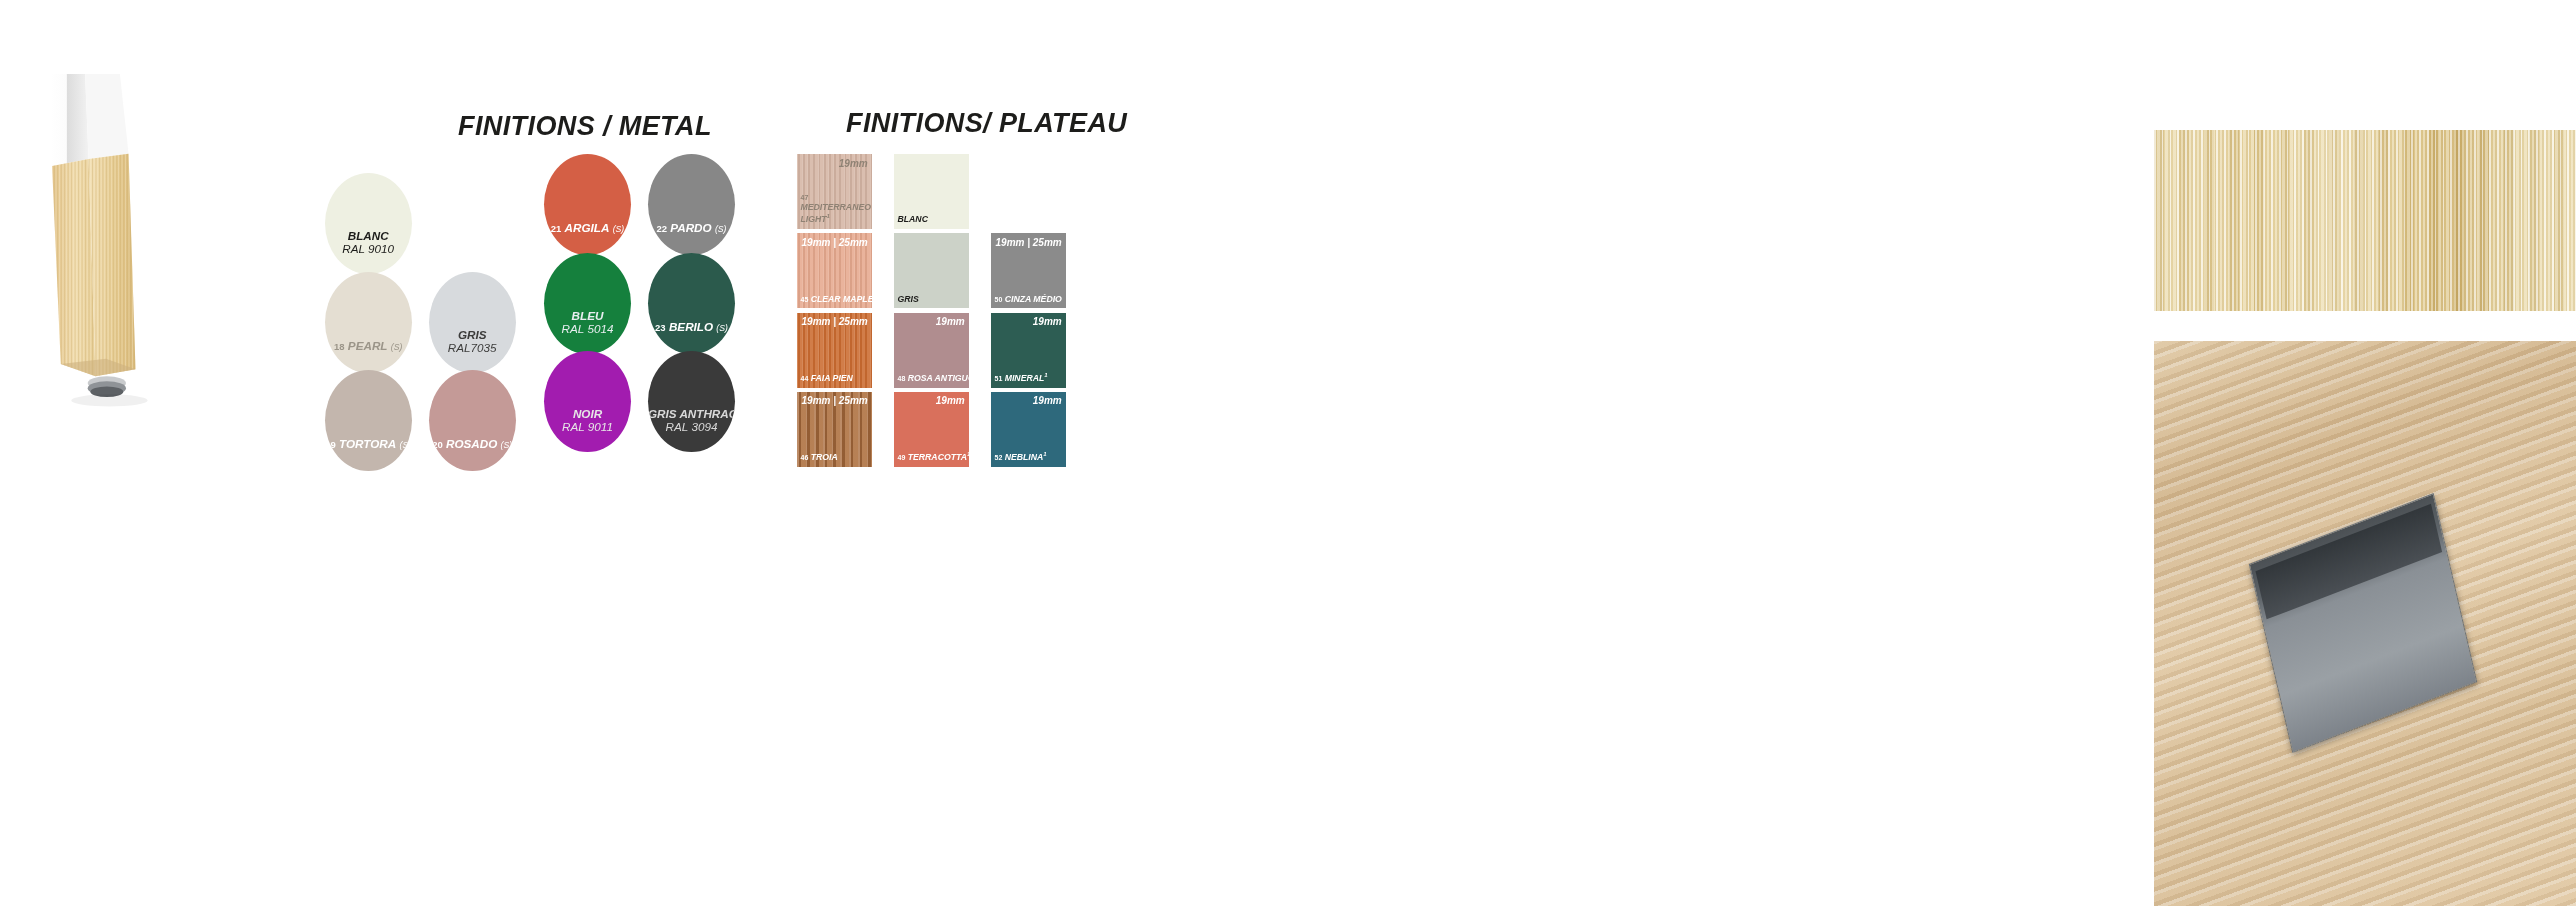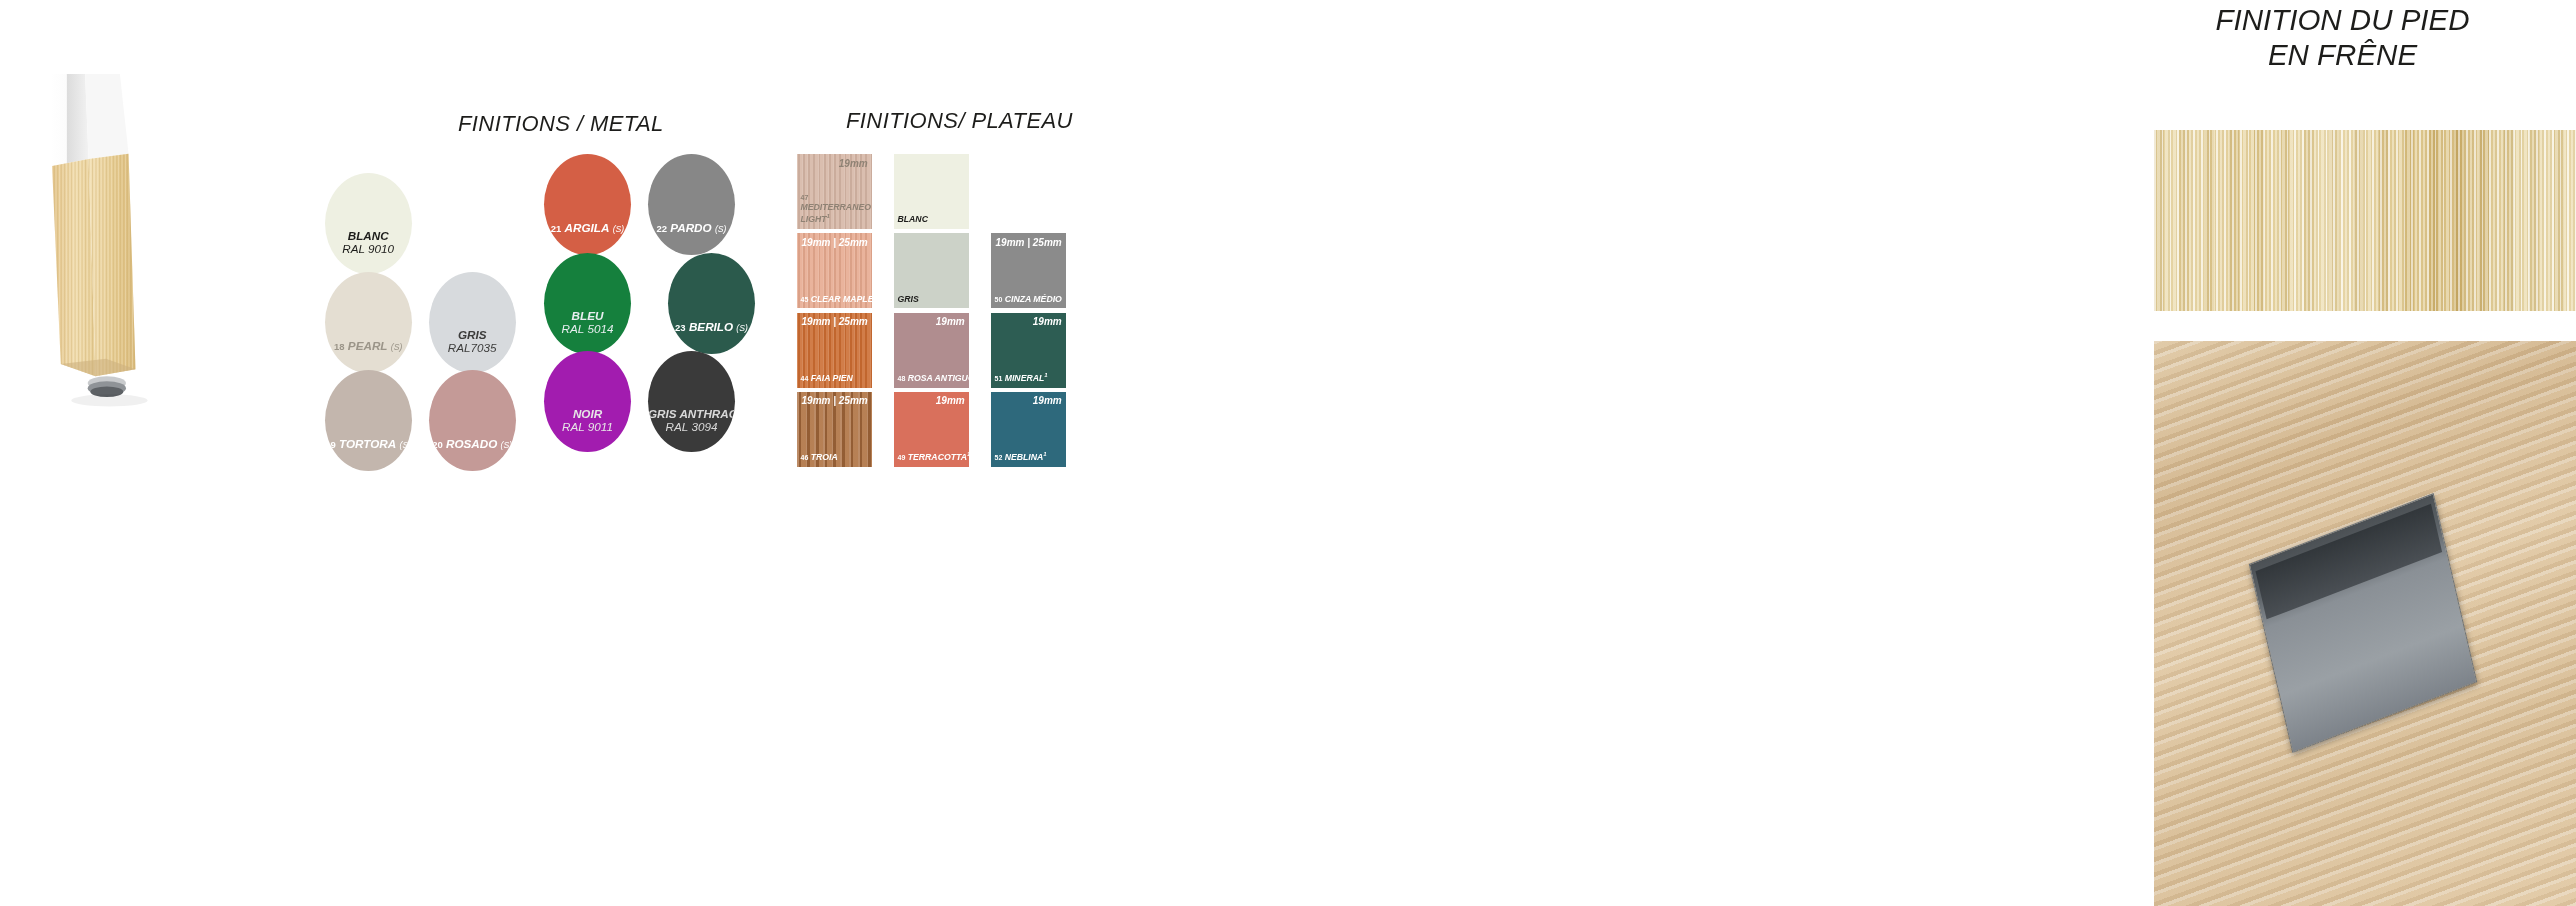--- a/index.html
+++ b/index.html
@@ -13,22 +13,22 @@
   .page { position: relative; width: 2576px; height: 906px; background: #fff; }
 
   
   .leg-panel { position: absolute; left: 0; top: 0; width: 304px; height: 906px; background:#fff; }
   .leg-wrap { position: absolute; left: 26px; top: 74px; width: 226px; height: 382px; }
 
   
   .sec-title {
     position: absolute;
     font-style: italic;
-    font-weight: 400;
-    font-size: 22px;
+    font-weight: 700;
+    font-size: 27px;
     color: #1d1d1b;
     letter-spacing: 0.4px;
     white-space: nowrap;
   }
   #metal-title   { left: 458px;  top: 111px; }
   #plateau-title { left: 846px;  top: 108px; }
 
   
   .metal-area { position: absolute; left: 323px; top: 154px; width: 434px; height: 318px; }
   .metal-grp  { position: absolute; display: grid; grid-template-columns: 90px 90px;
@@ -220,21 +220,21 @@
     <div class="metal-grp" id="metal-right">
         <div class="swatch-circle" style="background: rgb(212, 95, 69);">
           <div class="circ-label" style="color: rgb(255, 255, 255);"><span class="code">21</span> <span class="nm">ARGILA</span> <span class="sfx">(S)</span></div>
         </div>
         <div class="swatch-circle" style="background: rgb(135, 135, 135);">
           <div class="circ-label" style="color: rgb(255, 255, 255);"><span class="code">22</span> <span class="nm">PARDO</span> <span class="sfx">(S)</span></div>
         </div>
         <div class="swatch-circle" style="background: #15803d;">
           <div class="circ-label" style="color: rgb(232, 238, 241);"><span class="nm">BLEU</span><span class="ral">RAL 5014</span></div>
         </div>
-        <div class="swatch-circle" style="background: rgb(43, 90, 76); margin-left: 20px;">
+        <div class="swatch-circle" style="background: rgb(43, 90, 76);">
           <div class="circ-label" style="color: rgb(255, 255, 255);"><span class="code">23</span> <span class="nm">BERILO</span> <span class="sfx">(S)</span></div>
         </div>
         <div class="swatch-circle" style="background: #a21caf;">
           <div class="circ-label" style="color: rgb(230, 230, 230);"><span class="nm">NOIR</span><span class="ral">RAL 9011</span></div>
         </div>
         <div class="swatch-circle" style="background: rgb(58, 58, 58);">
           <div class="circ-label" style="color: rgb(217, 217, 217);"><span class="nm">GRIS ANTHRACITE</span><span class="ral">RAL 3094</span></div>
         </div>
       </div>
   </div>
@@ -281,24 +281,20 @@
           <div class="nm" style="color: rgb(255, 255, 255);"><span class="code">49</span> <span>TERRACOTTA</span><span class="sup">1</span></div>
         </div>
         <div class="sq" style="background: rgb(46, 105, 124);">
           <div class="mm" style="color: rgb(255, 255, 255);">19mm</div>
           <div class="nm" style="color: rgb(255, 255, 255);"><span class="code">52</span> <span>NEBLINA</span><span class="sup">1</span></div>
         </div>
       </div>
   </div>
 
   <div class="right-panel">
-    <div class="right-title">
-      <div>FINITION DU PIED</div>
-      <div>EN FRÊNE</div>
-    </div>
     <div class="img-ash">
       <div class="ash-tex"></div>
     </div>
     <div class="img-desk">
       <div class="desk-tex">
         <div class="grommet"></div>
       </div>
     </div>
   </div>
 

